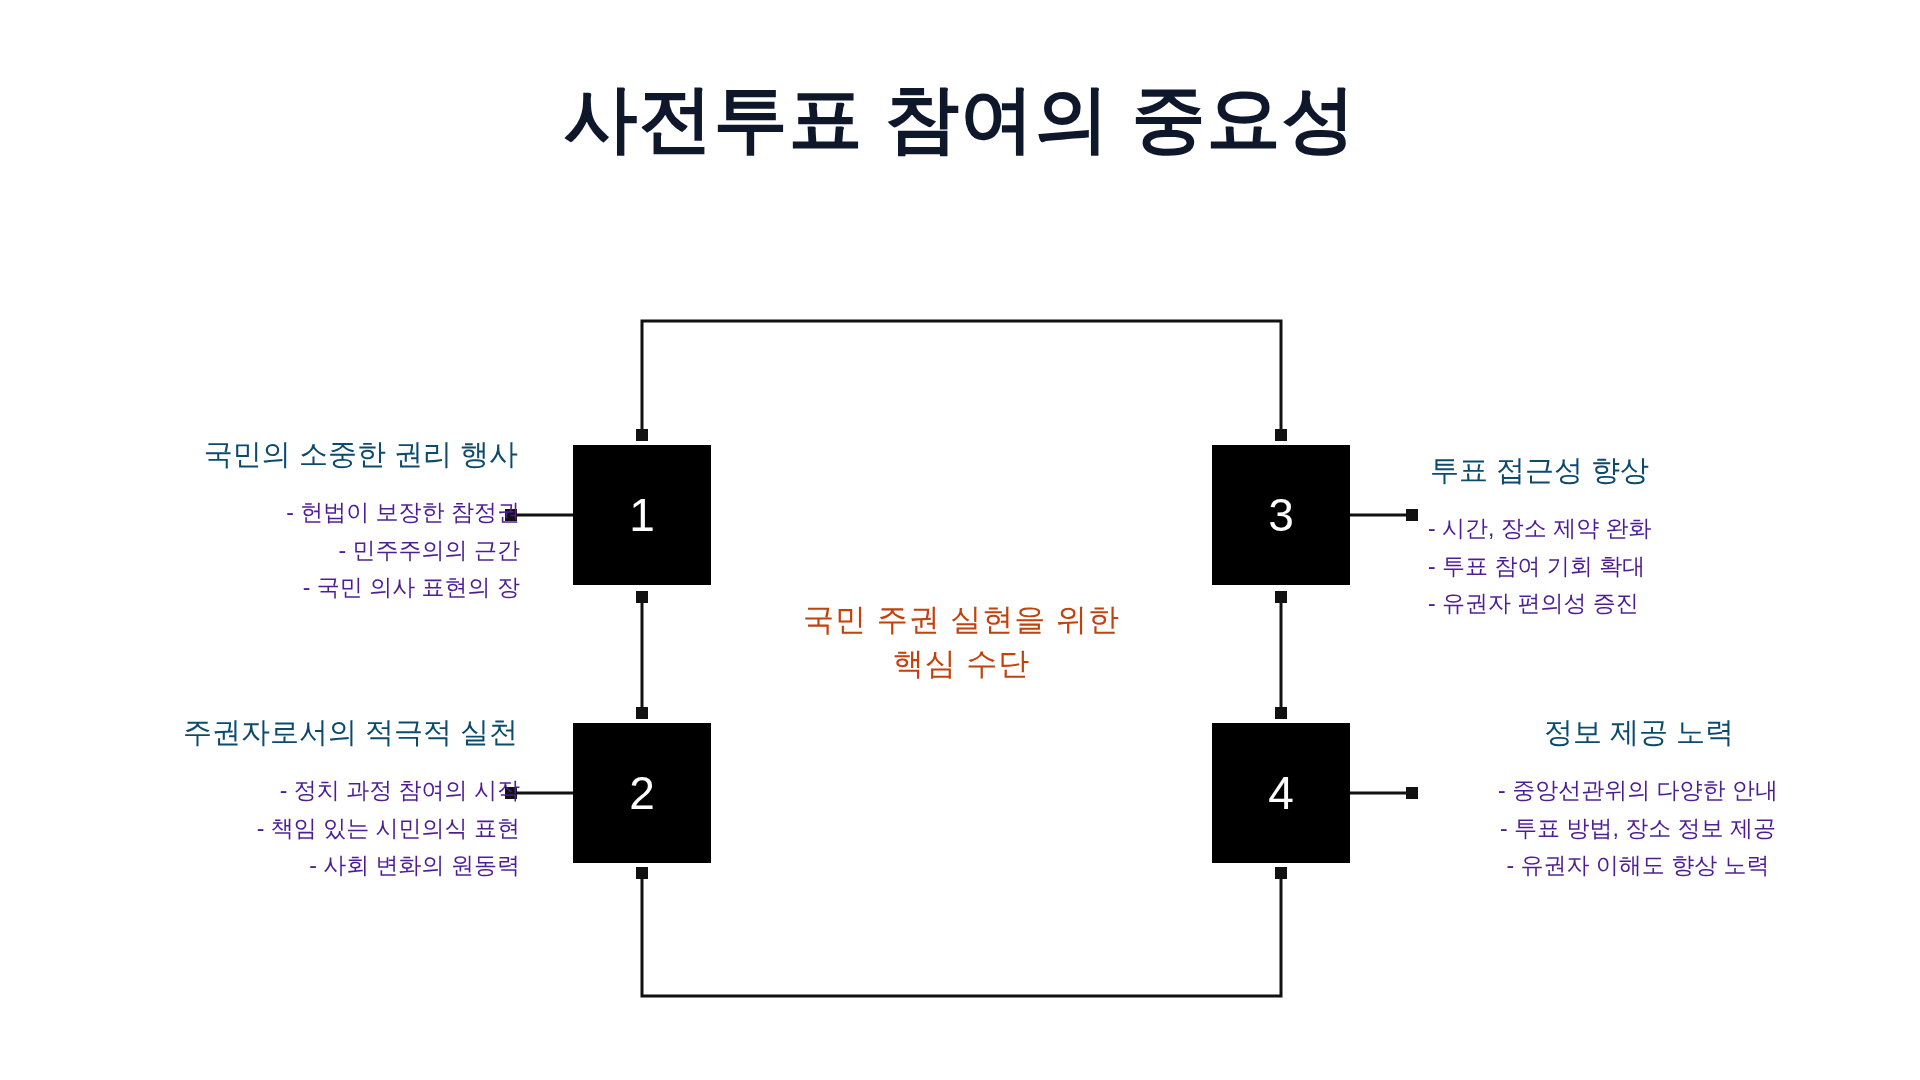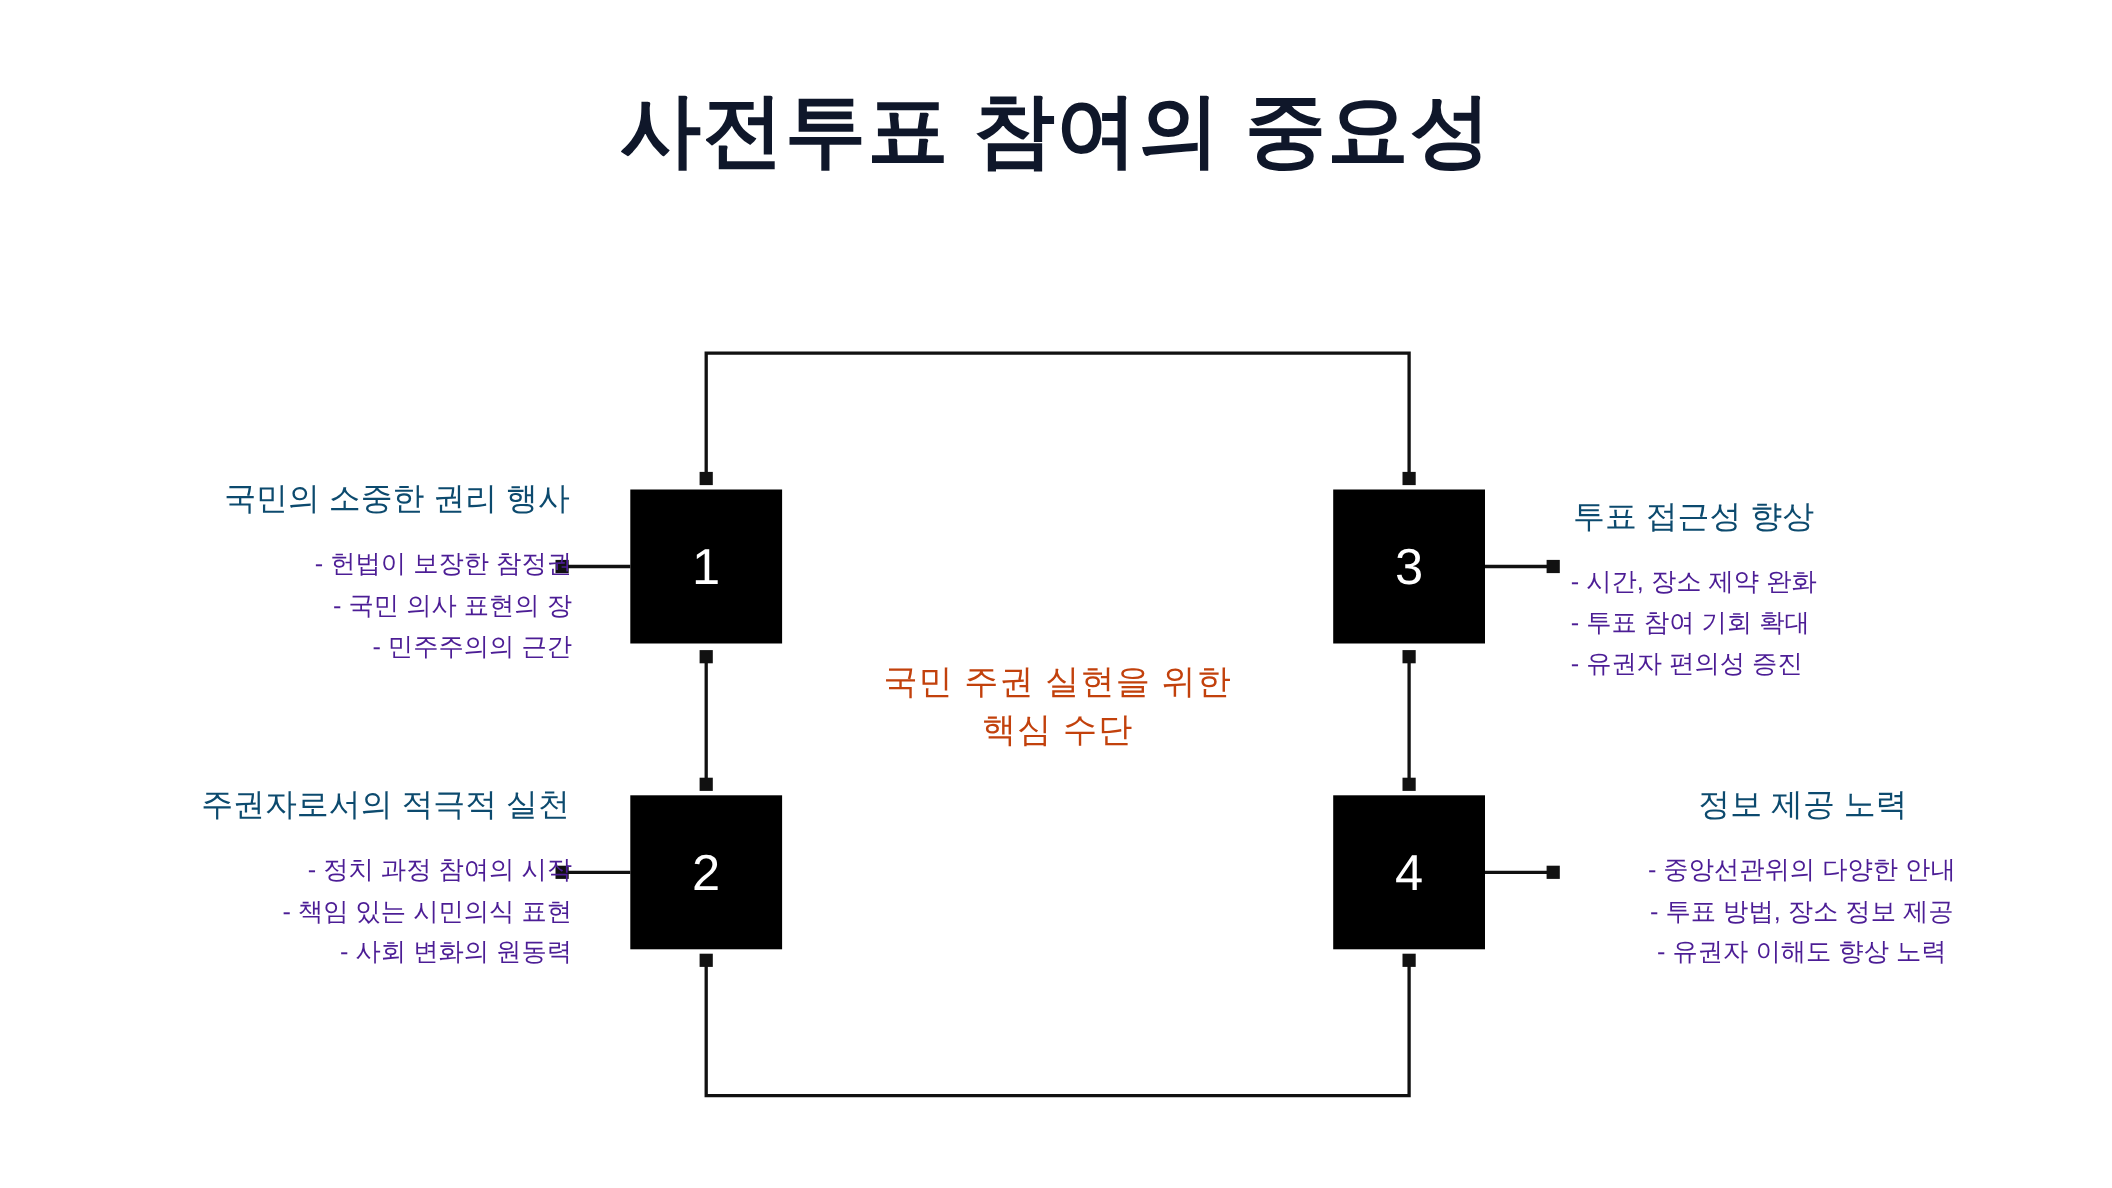--- a/index.html
+++ b/index.html
@@ -167,22 +167,22 @@
     <span>3</span>
   </div>
   <div class="node-box" id="box-4">
     <span>4</span>
   </div>
 
   <div class="label-block left" id="label-1">
     <div class="label-heading">국민의 소중한 권리 행사</div>
     <ul class="bullets">
       <li>- 헌법이 보장한 참정권</li>
+      <li>- 민주주의의 근간</li>
       <li>- 국민 의사 표현의 장</li>
-      <li>- 민주주의의 근간</li>
     </ul>
   </div>
 
   <div class="label-block left" id="label-2">
     <div class="label-heading">주권자로서의 적극적 실천</div>
     <ul class="bullets">
       <li>- 정치 과정 참여의 시작</li>
       <li>- 책임 있는 시민의식 표현</li>
       <li>- 사회 변화의 원동력</li>
     </ul>

